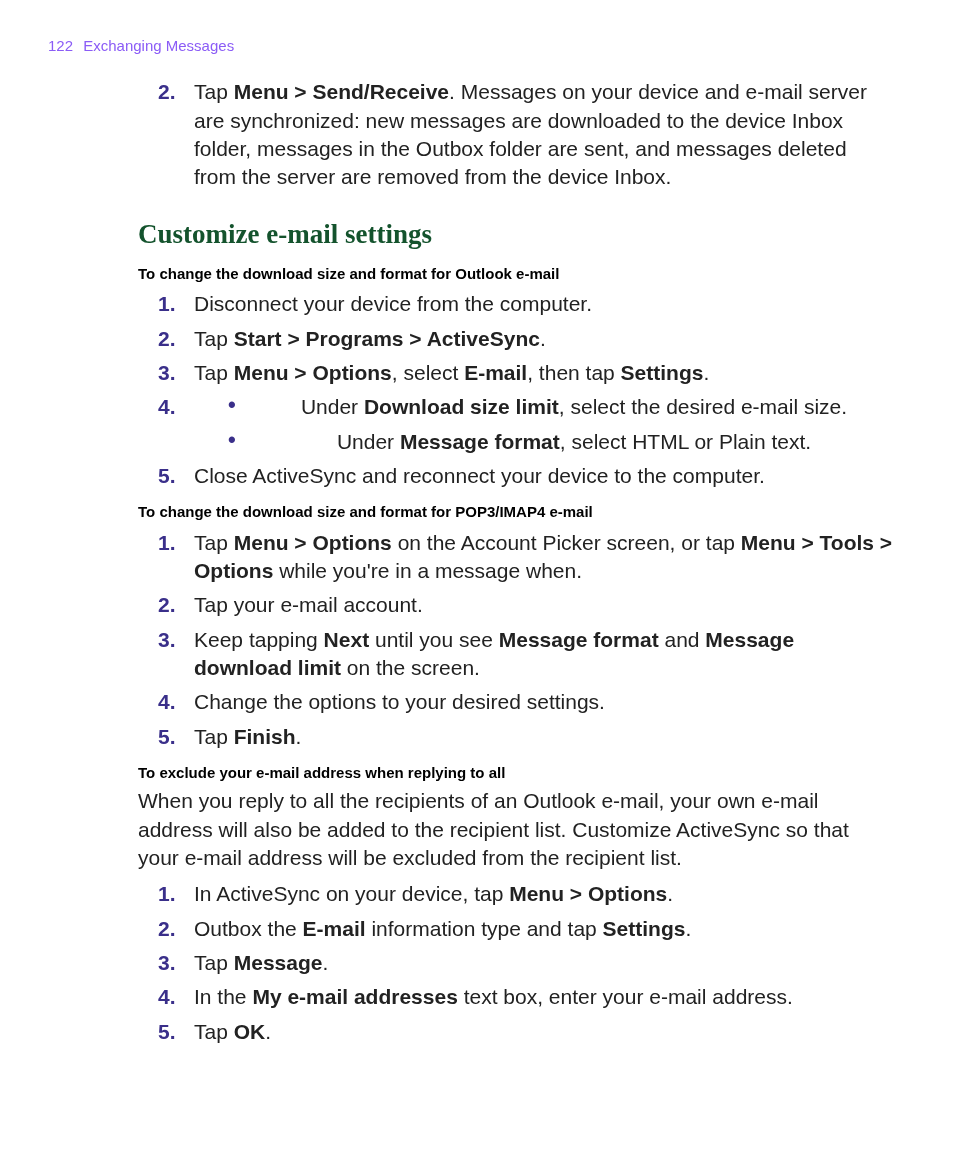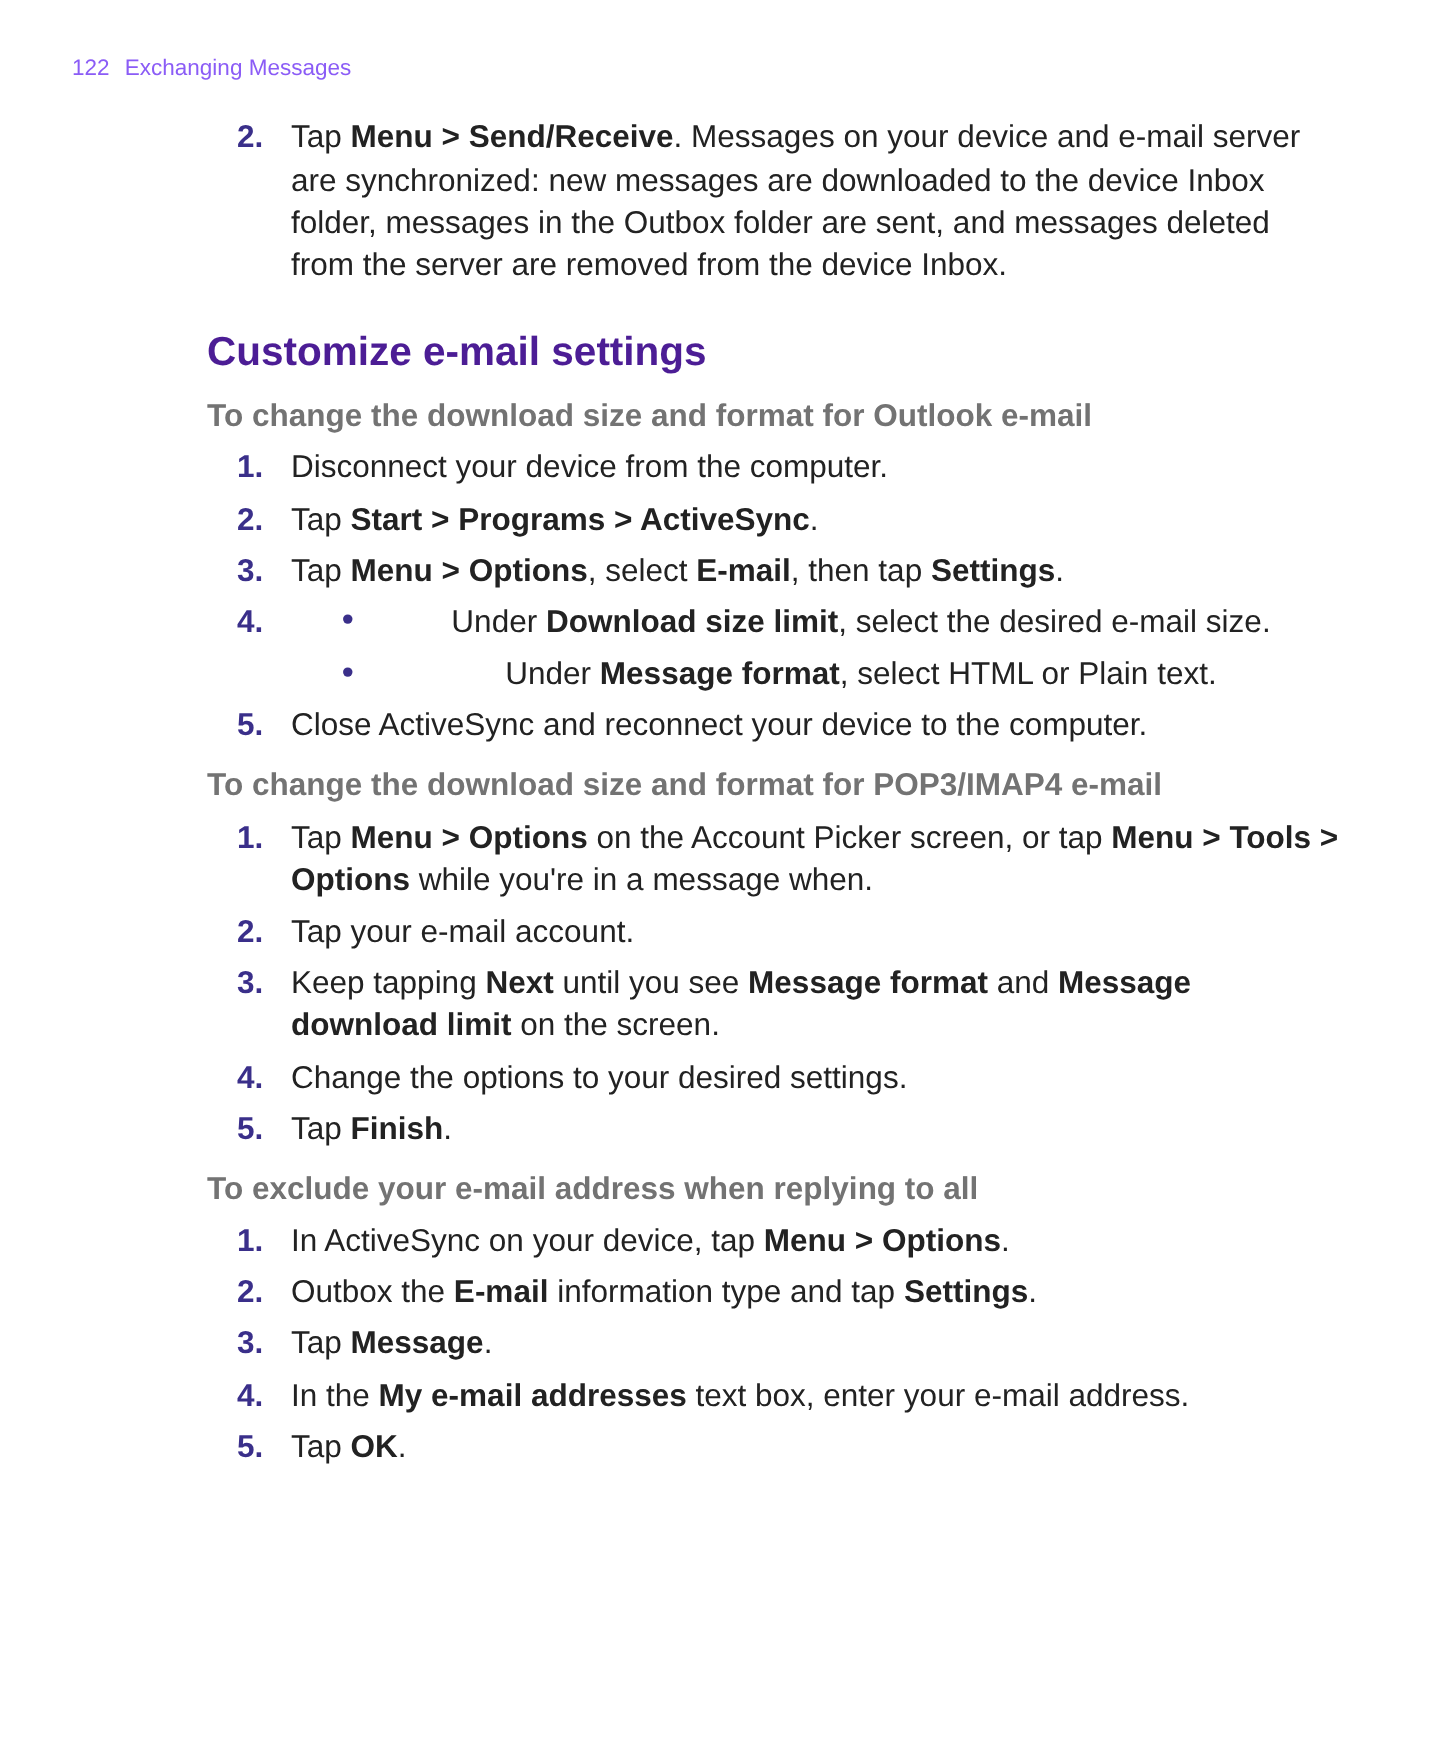--- a/index.html
+++ b/index.html
@@ -16,28 +16,29 @@
   .page-header {
     font-size: 15px;
     color: #8b5cf6;
     margin-bottom: 22px;
     font-weight: 400;
   }
   .content {
     margin-left: 90px;
   }
   h2.section-title {
-    color: #4c1d95;
+    color: #14532d;
     font-size: 27px;
     font-weight: 700;
     margin: 24px 0 8px 0;
+    font-family: Liberation Serif, serif;
   }
   h3.sub-title {
-    color: #737373;
-    font-size: 21px;
+    color: #000000;
+    font-size: 15px;
     font-weight: 700;
     margin: 12px 0 4px 0;
   }
   ol.num {
     list-style: none;
     padding: 0;
     margin: 0 0 10px 0;
   }
   ol.num > li {
     position: relative;
@@ -114,20 +115,21 @@
       <ol class="num">
           <li><span class="num-label">1.</span><span><span>Tap </span><span class="b">Menu &gt; Options</span><span> on the Account Picker screen, or tap </span><span class="b">Menu &gt; Tools &gt; Options</span><span> while you're in a message when.</span></span></li>
           <li><span class="num-label">2.</span><span><span>Tap your e-mail account.</span></span></li>
           <li><span class="num-label">3.</span><span><span>Keep tapping </span><span class="b">Next</span><span> until you see </span><span class="b">Message format</span><span> and </span><span class="b">Message download limit</span><span> on the screen.</span></span></li>
           <li><span class="num-label">4.</span><span><span>Change the options to your desired settings.</span></span></li>
           <li><span class="num-label">5.</span><span><span>Tap </span><span class="b">Finish</span><span>.</span></span></li>
         </ol>
 
       <h3 class="sub-title">To exclude your e-mail address when replying to all</h3>
     </div>
+    <p class="para" style="margin-left:90px;">When you reply to all the recipients of an Outlook e-mail, your own e-mail address will also be added to the recipient list. Customize ActiveSync so that your e-mail address will be excluded from the recipient list.</p>
     <div style="margin-left:90px;">
       <ol class="num">
           <li><span class="num-label">1.</span><span><span>In ActiveSync on your device, tap </span><span class="b">Menu &gt; Options</span><span>.</span></span></li>
           <li><span class="num-label">2.</span><span><span>Outbox the </span><span class="b">E-mail</span><span> information type and tap </span><span class="b">Settings</span><span>.</span></span></li>
           <li><span class="num-label">3.</span><span><span>Tap </span><span class="b">Message</span><span>.</span></span></li>
           <li><span class="num-label">4.</span><span><span>In the </span><span class="b">My e-mail addresses</span><span> text box, enter your e-mail address.</span></span></li>
           <li><span class="num-label">5.</span><span><span>Tap </span><span class="b">OK</span><span>.</span></span></li>
         </ol>
     </div>
   </div>

